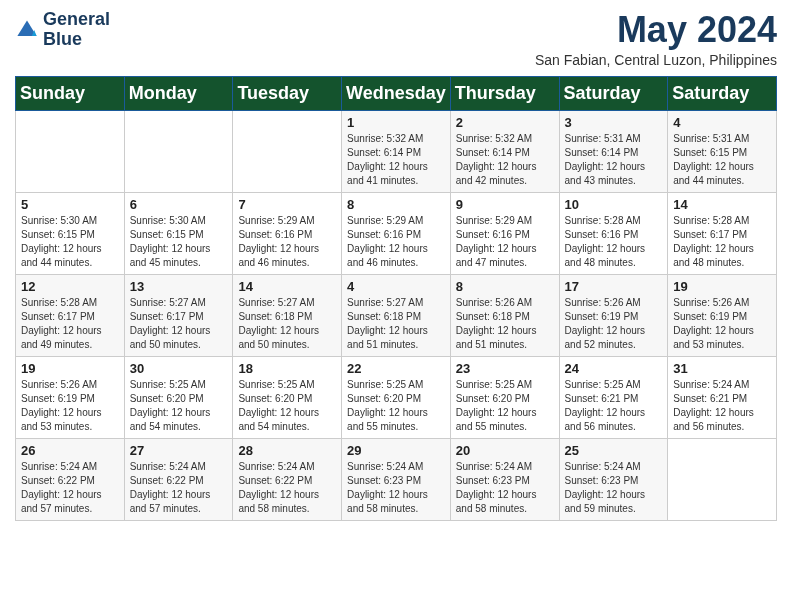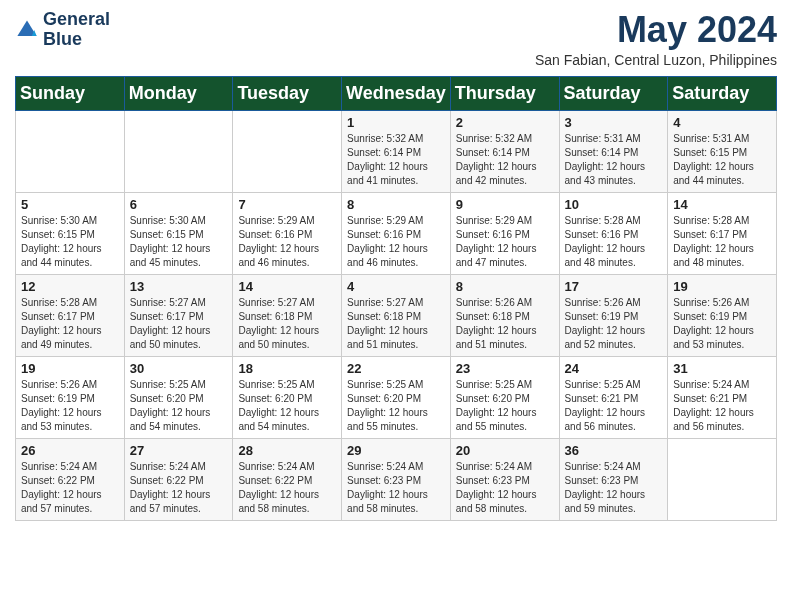--- a/index.html
+++ b/index.html
@@ -245,19 +245,19 @@
         </td>
         <td>
           <span class="day-number">29</span>
           <div class="day-info">Sunrise: 5:24 AM<br>Sunset: 6:23 PM<br>Daylight: 12 hours<br>and 58 minutes.</div>
         </td>
         <td>
           <span class="day-number">20</span>
           <div class="day-info">Sunrise: 5:24 AM<br>Sunset: 6:23 PM<br>Daylight: 12 hours<br>and 58 minutes.</div>
         </td>
         <td>
-          <span class="day-number">36</span>
+          <span class="day-number">25</span>
           <div class="day-info">Sunrise: 5:24 AM<br>Sunset: 6:23 PM<br>Daylight: 12 hours<br>and 59 minutes.</div>
         </td>
         <td class="empty"></td>
       </tr>
     </tbody>
 </table>
 
 </body></html>

